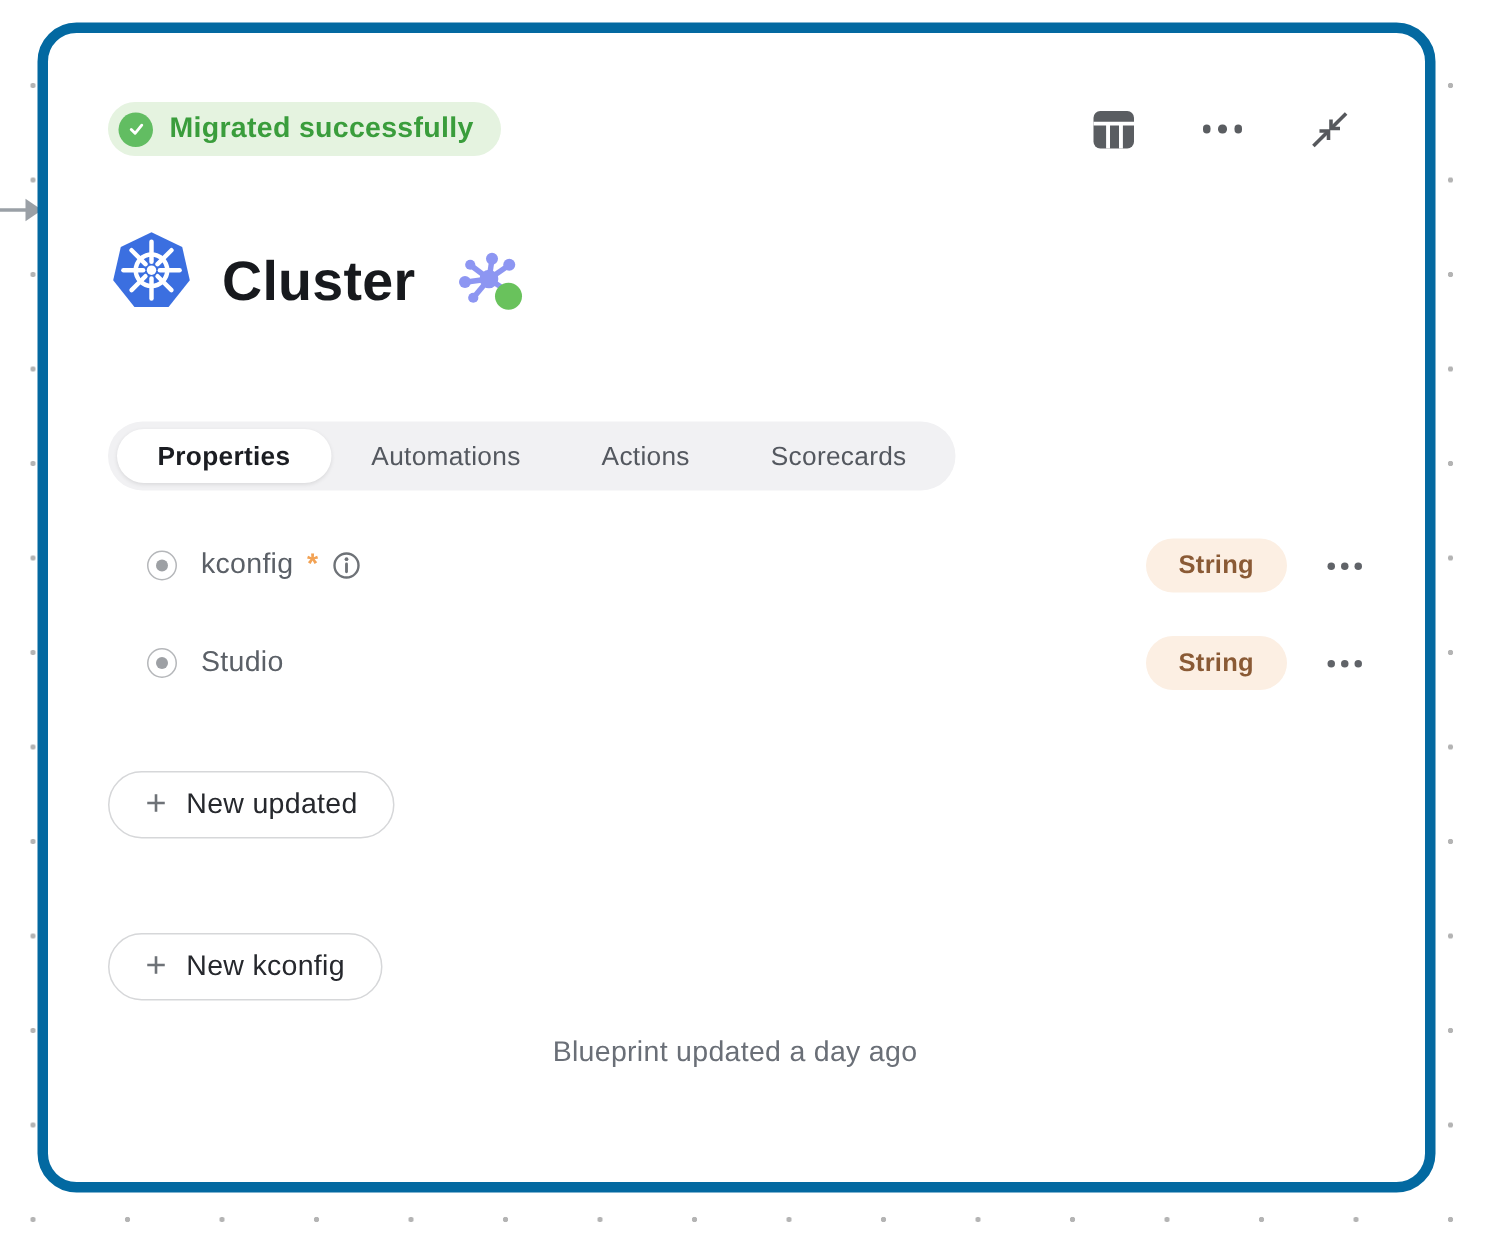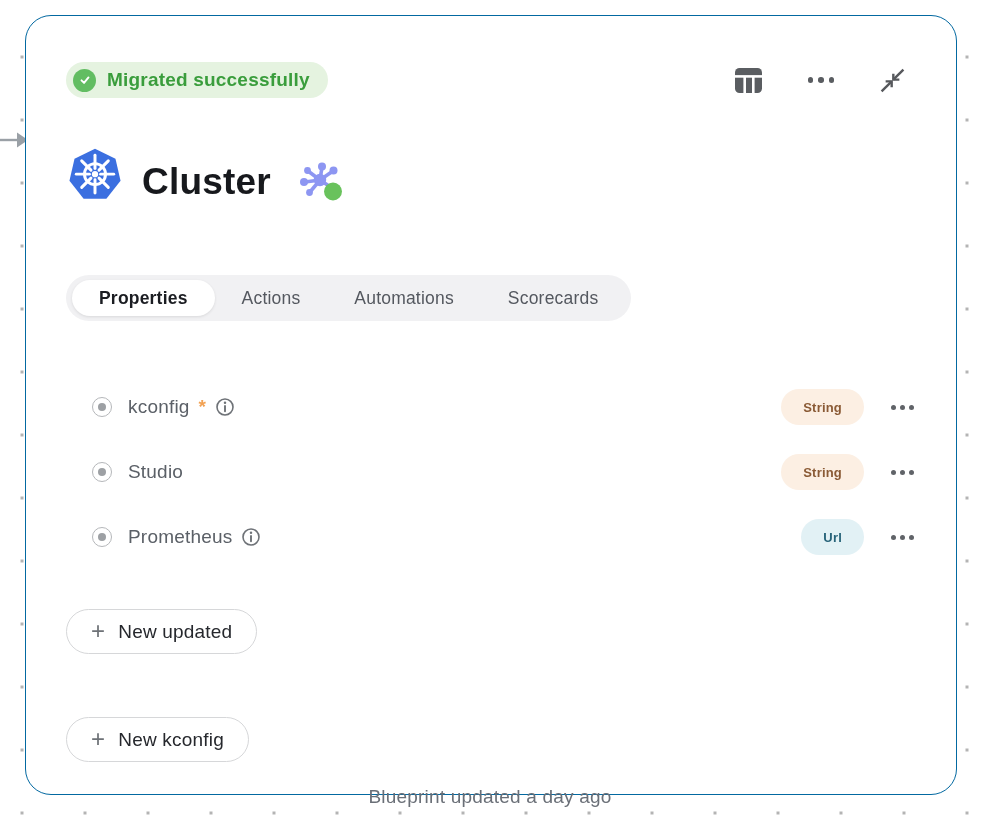--- a/index.html
+++ b/index.html
@@ -13,21 +13,21 @@
     position:absolute; inset:0;
     background-image:radial-gradient(circle, #b4b4b4 1.6px, transparent 2px);
     background-size:63px 63px;
     background-position:-9.5px 25.5px;
   }
   
   .edge-arrow { position:absolute; left:0; top:129px; width:30px; height:22px; }
 
   .card {
     position:absolute; left:25px; top:15px; width:932px; height:780px;
-    background:#ffffff; border:1px solid #0369a1; border-radius:26px;
+    background:#ffffff; border:7px solid #0369a1; border-radius:26px;
     padding:46px 42px 0 40px;
   }
 
   
   .status-row { display:flex; align-items:center; justify-content:space-between; height:36px; }
   .migrated-badge {
     display:inline-flex; align-items:center; gap:11px; height:36px;
     padding:0 18px 0 7px; border-radius:18px;
     background:var(--badge-green-bg,#e5f3e0); color:var(--accent-green,#3a9d3c);
     font-size:19px; font-weight:600; letter-spacing:.2px;
@@ -50,31 +50,31 @@
   
   .tabs { display:inline-flex; align-items:center; margin-top:72px; background:#f1f1f3; border-radius:26px; padding:5px 6px; }
   .tab {
     border:none; background:transparent; cursor:pointer;
     height:36px; padding:0 27px; border-radius:19px;
     font-family:inherit; font-size:17.5px; color:#54585f; letter-spacing:.2px;
   }
   .tab.active { background:#ffffff; color:#1b1d22; font-weight:600; box-shadow:0 1px 3px rgba(0,0,0,.10); }
 
   
-  .prop-list { margin-top:68px;text-align:center; }
+  .prop-list { margin-top:32px;text-align:center; }
   .prop-row { display:flex; align-items:center; height:36px; margin:0 0 29px 26px; cursor:pointer; }
   .radio-icon { width:20px; height:20px; border-radius:50%; border:1.6px solid #b5b7ba; display:flex; align-items:center; justify-content:center; flex:0 0 auto; }
   .radio-icon i { width:8px; height:8px; border-radius:50%; background:#9da0a4; }
   .prop-name { font-size:19px; color:#5b6067; margin-left:16px; letter-spacing:.2px; }
   .req-star { color:var(--required-orange,#f2a254); font-size:19px; font-weight:700; margin-left:9px; }
   .info-btn { background:none; border:none; cursor:pointer; padding:0; margin-left:9px; display:flex; }
   .row-right { margin-left:auto; display:flex; align-items:center; gap:27px; }
   .type-badge {
     height:36px; display:flex; align-items:center; padding:0 22px;
-    border-radius:18px; font-size:13px; font-weight:600; letter-spacing:.2px;
+    border-radius:18px; font-size:17px; font-weight:600; letter-spacing:.2px;
   }
   .type-badge.string { background:var(--string-badge-bg,#fcefe3); color:var(--string-badge-text,#8a5a35); }
   .type-badge.url    { background:var(--url-badge-bg,#e2f1f5);    color:var(--url-badge-text,#28647a); }
   .row-more { background:none; border:none; cursor:pointer; padding:0; }
   .row-more .dots-h { gap:4px; }
   .row-more .dots-h i { width:5px; height:5px; background:#606368; }
 
   
   .pill-btn {
     display:inline-flex; align-items:center; gap:13px; height:45px; padding:0 24px;
@@ -172,22 +172,22 @@
         <circle cx="10.5" cy="31.5" r="3.4" fill="#8d96f2"></circle>
         <circle cx="34.5" cy="9.5" r="4" fill="#8d96f2"></circle>
         <circle cx="34" cy="30.5" r="9" fill="#69c25c"></circle>
       </svg>
     </button>
   </div>
 
   
   <div class="tabs">
     <button class="tab active">Properties</button>
+    <button class="tab">Automations</button>
     <button class="tab">Actions</button>
-    <button class="tab">Automations</button>
     <button class="tab">Scorecards</button>
   </div>
 
   
   <div class="prop-list">
 
     <div class="prop-row">
       <span class="radio-icon">
           <i></i>
         </span>
@@ -222,43 +222,20 @@
         <button class="row-more">
           <span class="dots-h">
               <i></i>
               <i></i>
               <i></i>
             </span>
         </button>
       </span>
     </div>
 
-    <div class="prop-row">
-      <span class="radio-icon">
-          <i></i>
-        </span>
-      <span class="prop-name">Prometheus</span>
-      <button class="info-btn">
-        <svg width="20" height="20" viewBox="0 0 20 20" fill="none">
-          <circle cx="10" cy="10" r="8" stroke="#6e7277" stroke-width="1.6"></circle>
-          <line x1="10" y1="9" x2="10" y2="14.2" stroke="#6e7277" stroke-width="1.9" stroke-linecap="round"></line>
-          <circle cx="10" cy="5.8" r="1.25" fill="#6e7277"></circle>
-        </svg>
-      </button>
-      <span class="row-right">
-        <span class="type-badge url">Url</span>
-        <button class="row-more">
-          <span class="dots-h">
-              <i></i>
-              <i></i>
-              <i></i>
-            </span>
-        </button>
-      </span>
-    </div>
   </div>
 
   
   <div class="btn-stack">
     <button class="pill-btn new-property-btn">
       <span class="plus">+</span>
       <span>New updated</span>
     </button>
     <button class="pill-btn new-relation-btn">
       <span class="plus">+</span>

